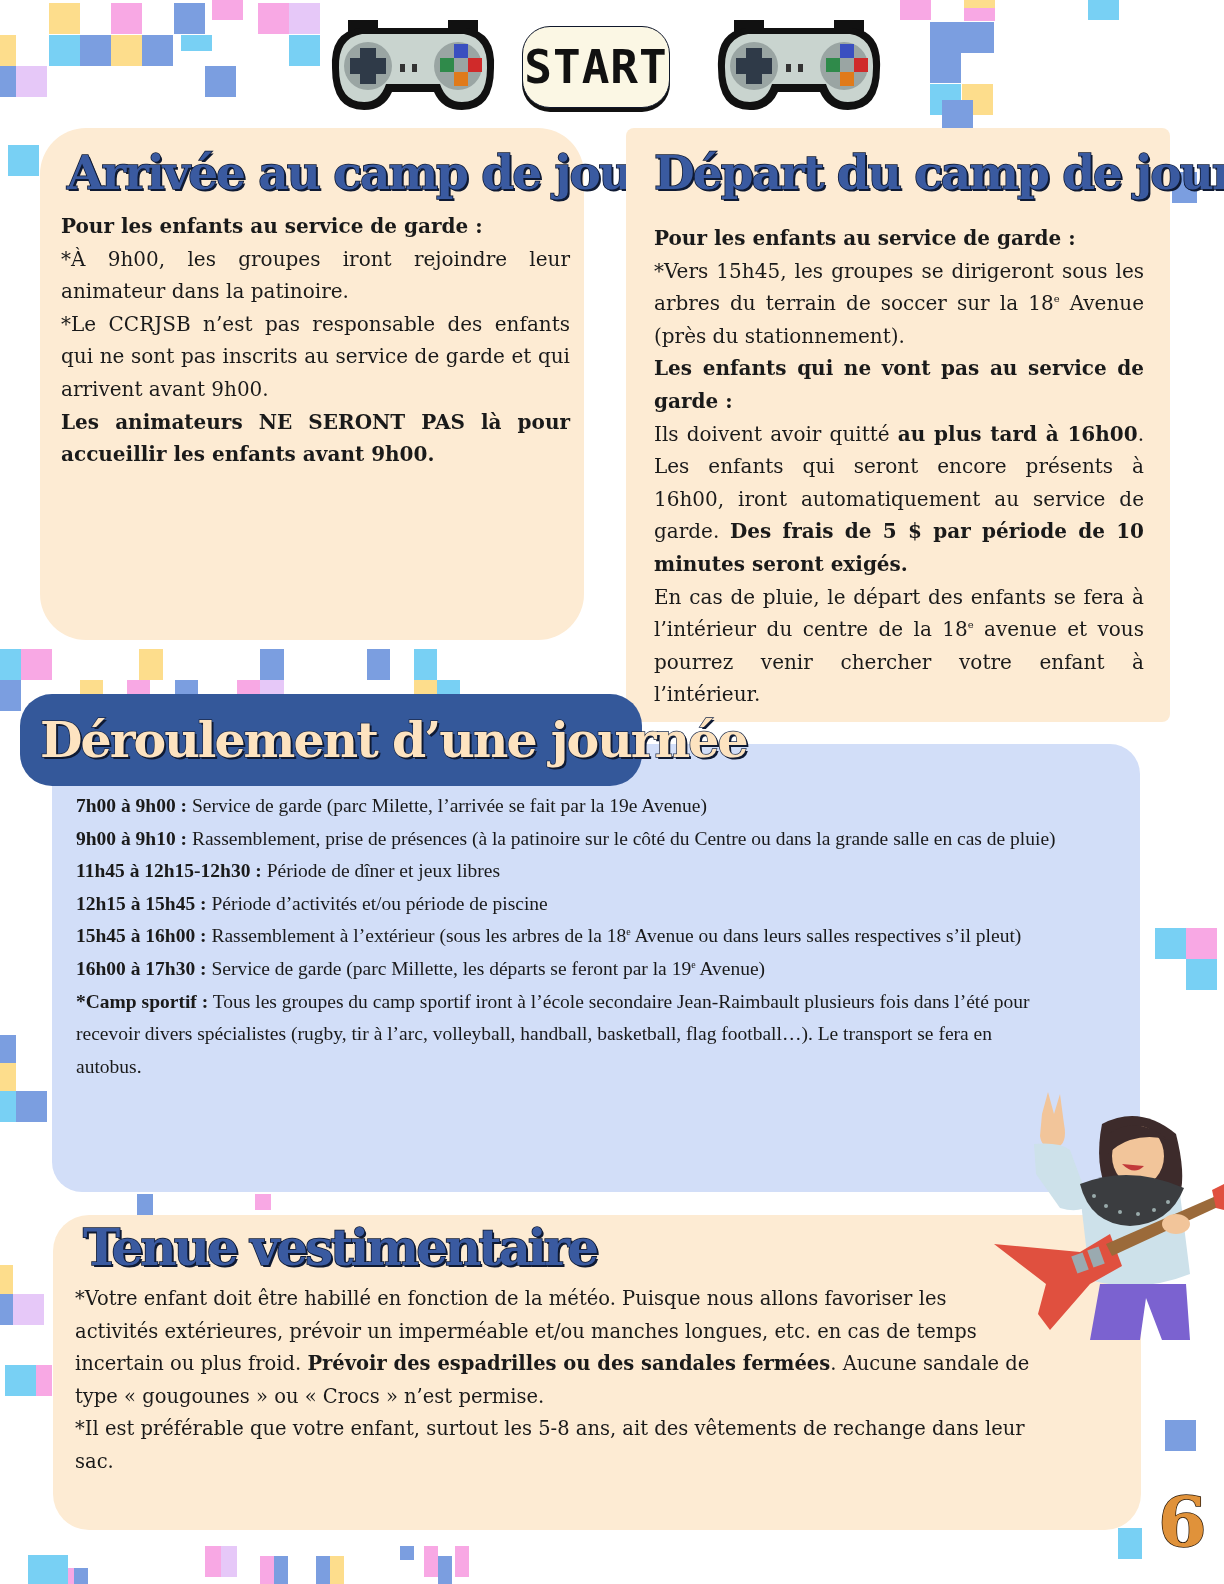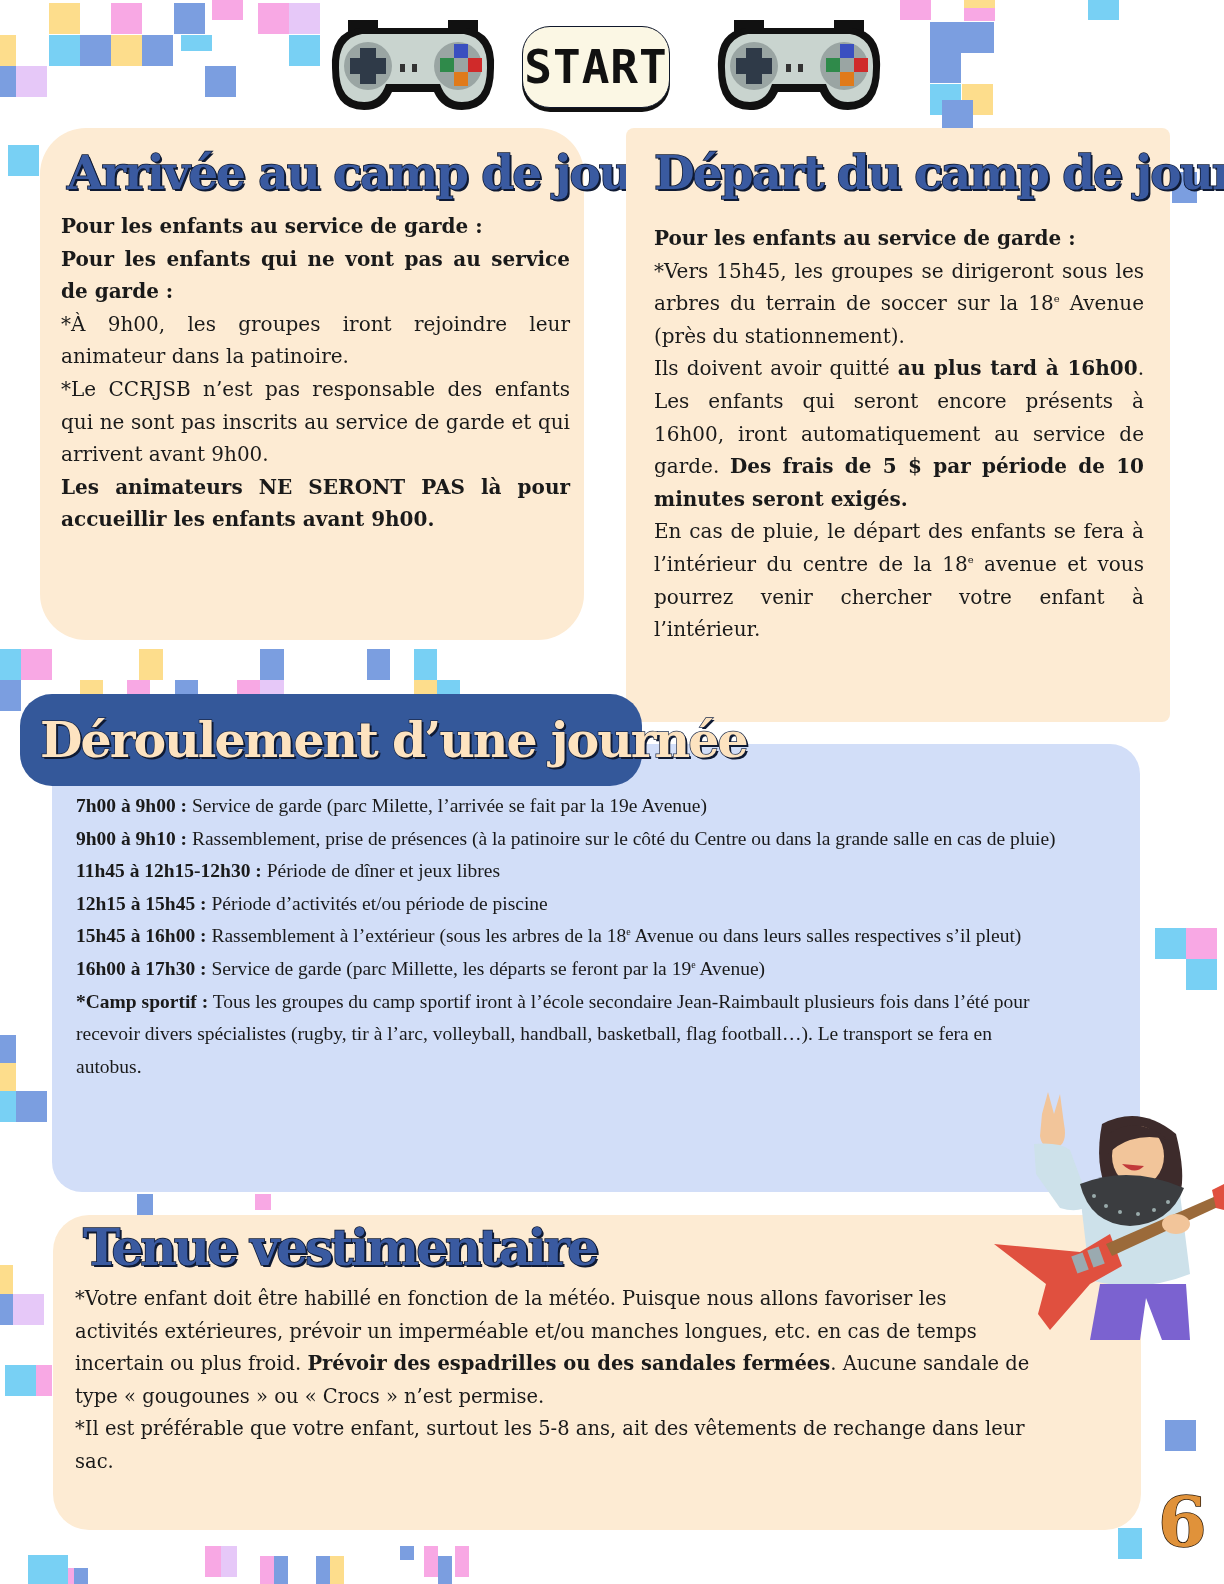--- a/index.html
+++ b/index.html
@@ -150,34 +150,34 @@
     <rect x="110" y="40" width="14" height="14" fill="#2f8a4a"></rect>
     <rect x="138" y="40" width="14" height="14" fill="#d02a2a"></rect>
     <rect x="124" y="54" width="14" height="14" fill="#e07a1a"></rect>
   </svg>
 </div>
 
 <section class="panel cream" style="left:40px;top:128px;width:544px;height:512px;border-radius:46px;padding:10px 14px 0 21px;">
   <h2 class="title-script" style="margin:0 0 0 6px;font-size:47px;line-height:70px;white-space:nowrap;">Arrivée au camp de jour</h2>
   <div class="body-text" style="margin-top:2px;">
     <p class="b">Pour les enfants au service de garde :</p>
-    <p class="b">Pour les enfants qui ne vont pas au service de garde :</p>
     <p>*À 9h00, les groupes iront rejoindre leur animateur dans la patinoire.</p>
     <p>*Le CCRJSB n’est pas responsable des enfants qui ne sont pas inscrits au service de garde et qui arrivent avant 9h00.</p>
     <p class="b">Les animateurs NE SERONT PAS là pour accueillir les enfants avant 9h00.</p>
   </div>
 </section>
 
 <section class="panel cream" style="left:626px;top:128px;width:544px;height:594px;border-radius:8px;padding:10px 26px 0 28px;">
   <h2 class="title-script" style="margin:0;font-size:47px;line-height:70px;white-space:nowrap;">Départ du camp de jour</h2>
   <div class="body-text" style="margin-top:14px;">
     <p class="b">Pour les enfants au service de garde :</p>
     <p>
       <span>*Vers 15h45, les groupes se dirigeront sous les arbres du terrain de soccer sur la 18</span><sup>e</sup><span> Avenue (près du stationnement).</span>
     </p>
+    <p class="b">Les enfants qui ne vont pas au service de garde :</p>
     <p>
       <span>Ils doivent avoir quitté </span><span class="b">au plus tard à 16h00</span><span>. Les enfants qui seront encore présents à 16h00, iront automatiquement au service de garde. </span><span class="b">Des frais de 5 $ par période de 10 minutes seront exigés.</span>
     </p>
     <p>
       <span>En cas de pluie, le départ des enfants se fera à l’intérieur du centre de la 18</span><sup>e</sup><span> avenue et vous pourrez venir chercher votre enfant à l’intérieur.</span>
     </p>
   </div>
 </section>
 
 <section class="panel lightblue" style="left:52px;top:744px;width:1088px;height:448px;border-radius:30px;padding:46px 40px 0 24px;">

